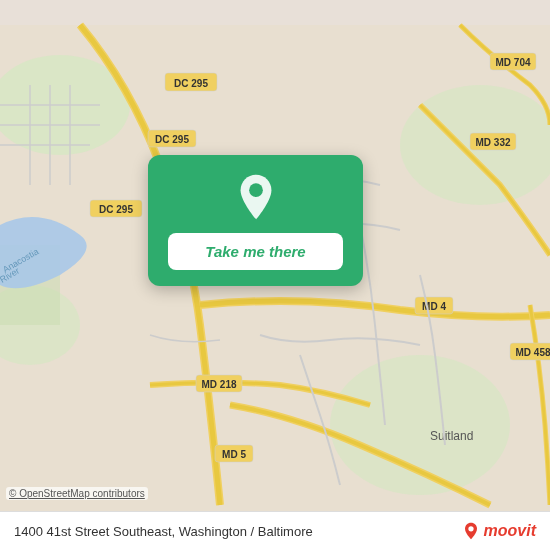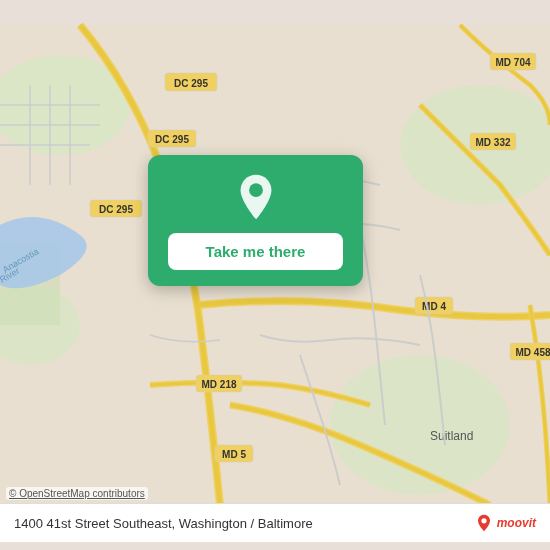--- a/index.html
+++ b/index.html
@@ -52,26 +52,27 @@
       background: white;
       color: #2eac6d;
       border: none;
       border-radius: 8px;
       padding: 10px 24px;
       font-size: 15px;
       font-weight: bold;
       cursor: pointer;
       width: 100%;
       text-align: center;
+      font-style: italic;
     }
 
     
     #bottom-bar {
       position: absolute;
-      bottom: 8px;
+      bottom: 0;
       left: 0;
       width: 100%;
       background: white;
       padding: 10px 14px;
       display: flex;
       align-items: center;
       justify-content: center;
       border-top: 1px solid #ddd;
       font-size: 13px;
     }
@@ -87,21 +88,21 @@
       align-items: center;
       gap: 4px;
     }
 
     #moovit-pin {
       width: 18px;
       height: 18px;
     }
 
     #moovit-text {
-      font-size: 12px;
+      font-size: 16px;
       font-weight: bold;
       color: #e63c2f;
       font-style: italic;
     }
 
     #osm-credit {
       position: absolute;
       bottom: 50px;
       left: 6px;
       font-size: 10px;

